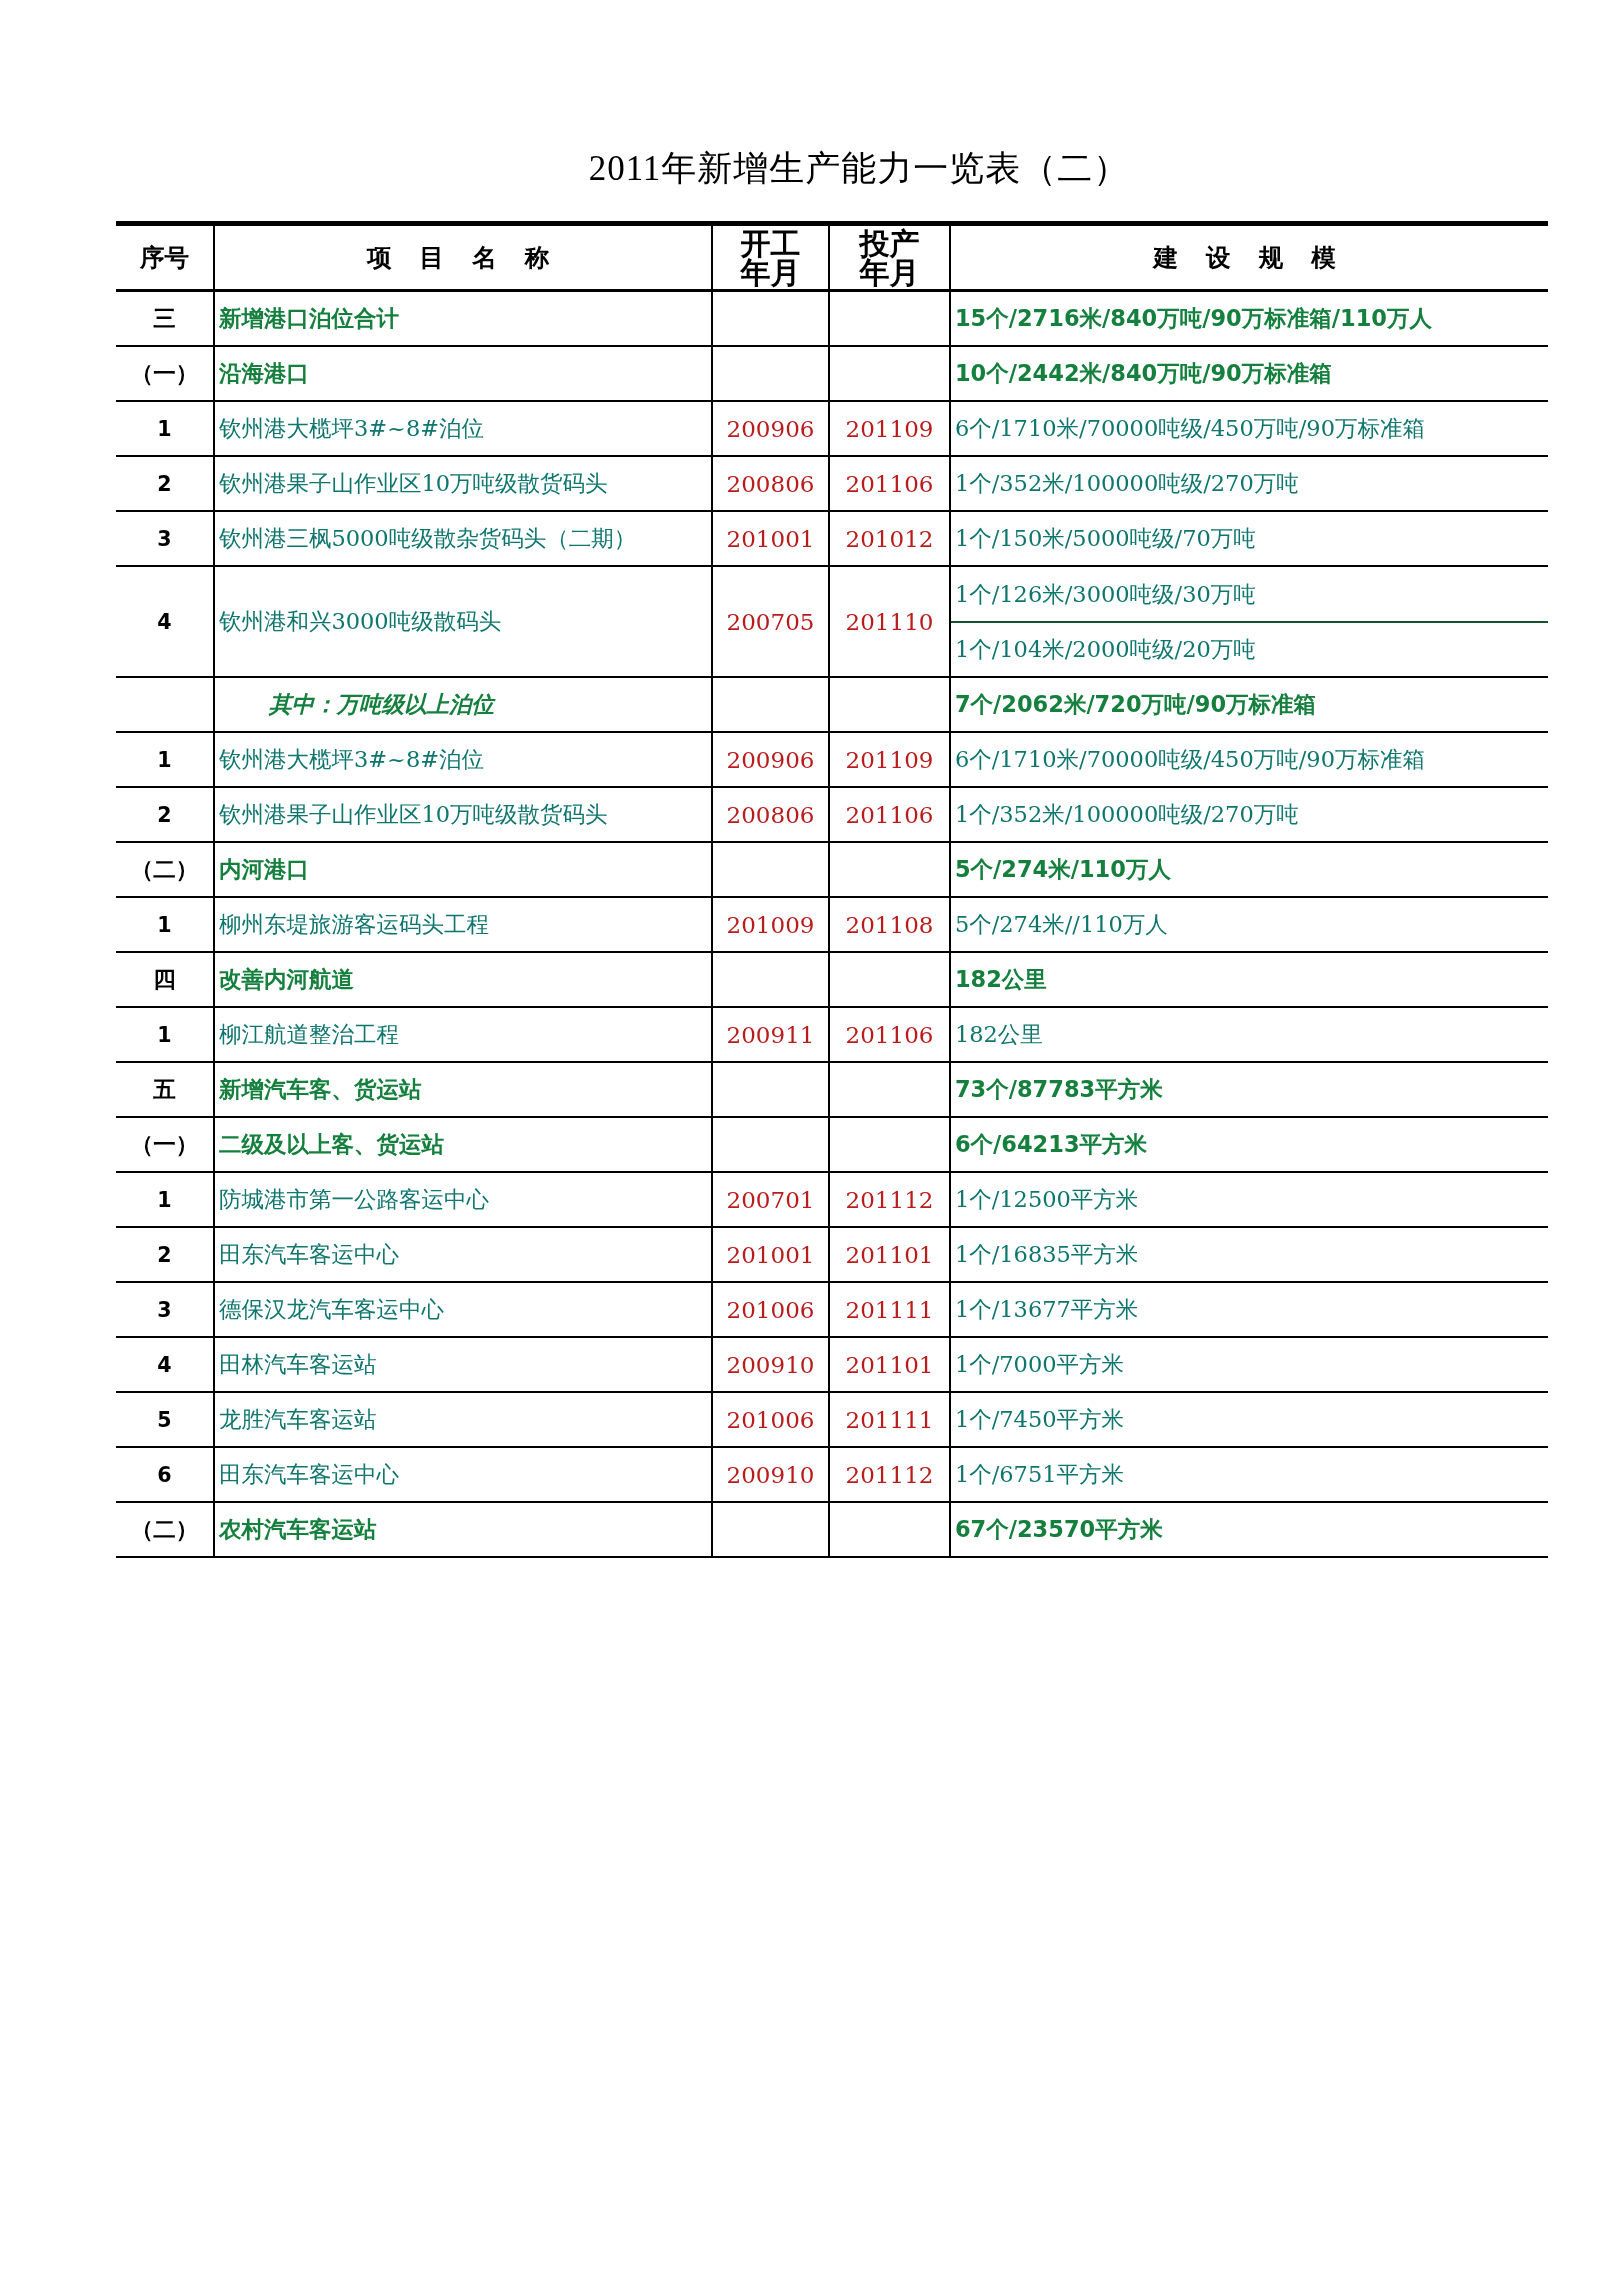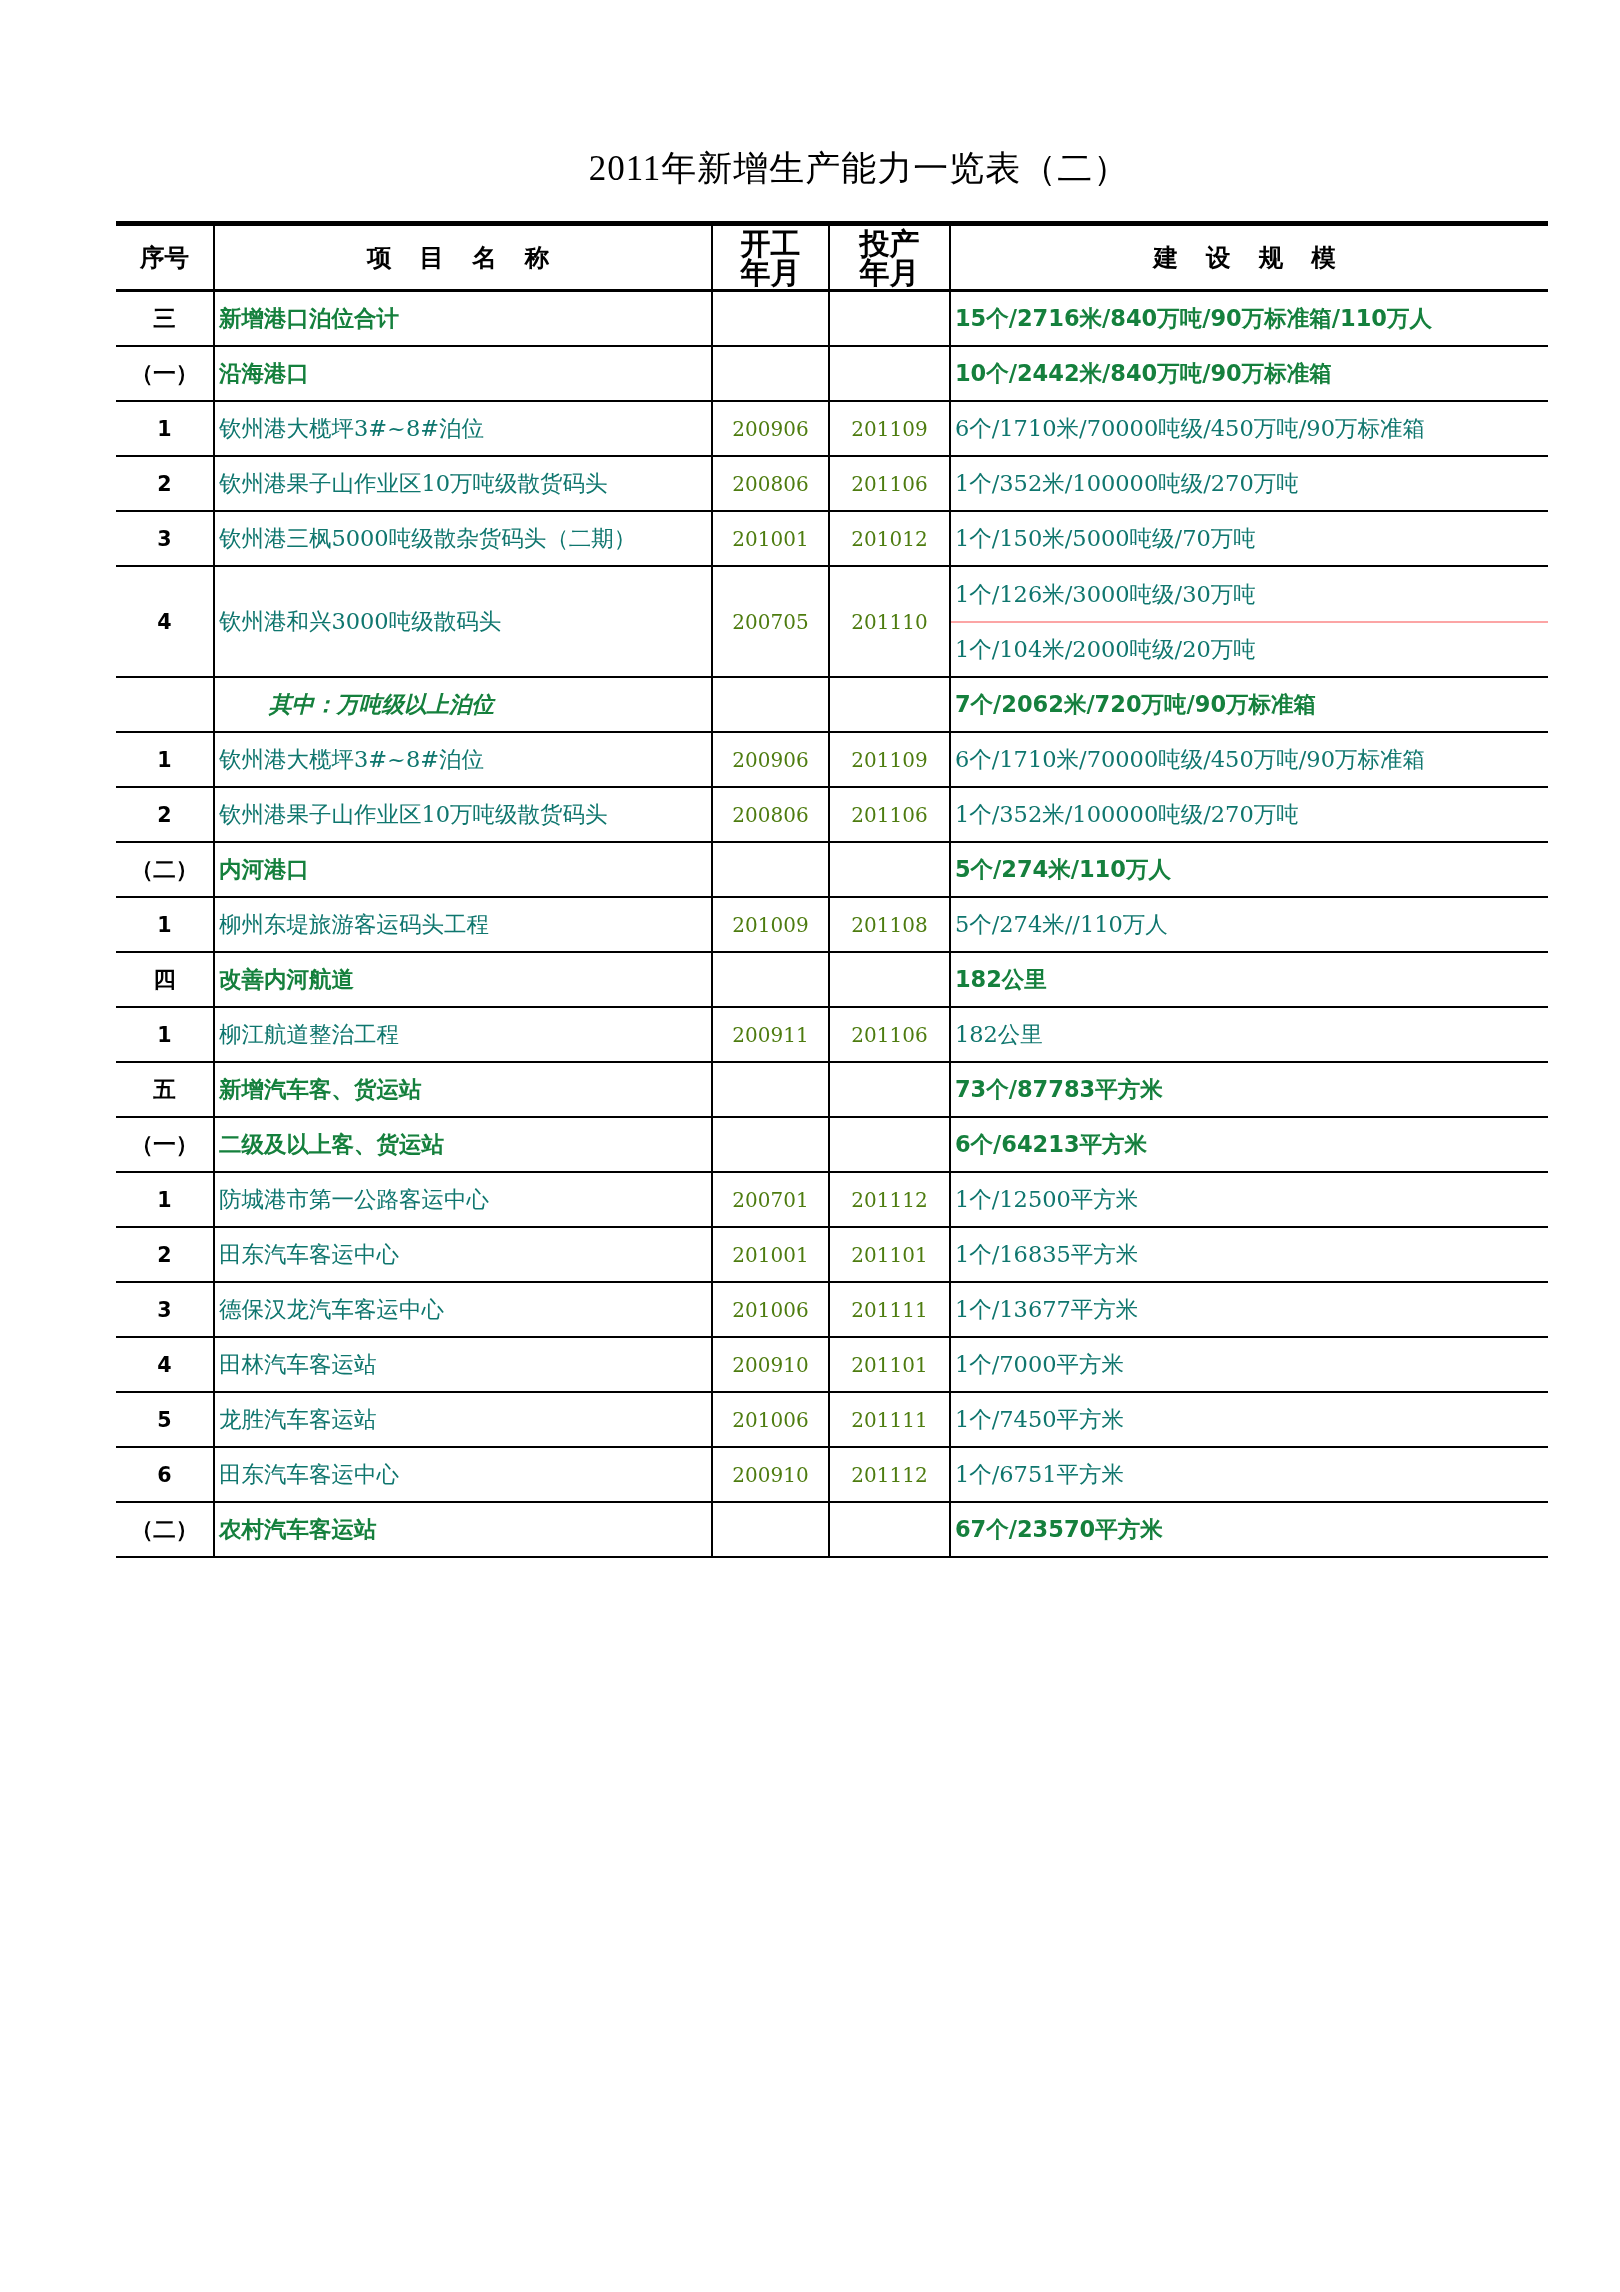--- a/index.html
+++ b/index.html
@@ -8,28 +8,28 @@
   .title span { margin-left:98px; }
   table { position:absolute; left:116px; top:221px; width:1431px; border-collapse:collapse; table-layout:fixed; }
   col.c1 { width:98px; } col.c2 { width:498px; } col.c3 { width:117px; } col.c4 { width:121px; } col.c5 { width:598px; }
   td, th { border-left:2px solid #000; border-right:2px solid #000; border-bottom:2.9px solid #000; padding:0 3.9px; height:53px; font-size:22.5px; white-space:nowrap; overflow:hidden; }
   td:first-child, th:first-child { border-left:none; }
   td:last-child, th:last-child { border-right:none; }
   thead th { border-top:5.9px solid #000; border-bottom:3.9px solid #000; height:63px; font-family:"DejaVu Sans", sans-serif; font-weight:bold; font-size:24.5px; text-align:center; }
   thead th.spaced { letter-spacing:9.8px; }
   thead th.two { font-size:30px; line-height:29px; }
   td.seq { text-align:center; font-family:"DejaVu Sans", sans-serif; font-weight:bold; font-size:20.6px; }
-  td.date { text-align:center; color:#4d7c0f; font-size:20px; }
+  td.date { text-align:center; color:#b91c1c; font-size:23px; }
   td.name, td.scale { text-align:left; color:#0f766e; }
   tr.bold td.name, tr.bold td.scale { font-family:"DejaVu Sans", sans-serif; font-weight:bold; color:#15803d; font-size:22.5px; }
   tr.bold td.seq { font-size:22.5px; }
   td.indent { padding-left:54px;font-style:italic; }
   td.split { padding:0; }
   td.split div { height:53px; line-height:53px; padding:0 3.9px; }
-  td.split div.top { border-bottom:2px solid #fca5a5; }
+  td.split div.top { border-bottom:2px solid #14532d; }
   td.tall { height:109px; }
 </style>
 </head>
 <body>
 
 <div class="title"><span>2011年新增生产能力一览表（二）</span></div>
 
 <table>
   <colgroup>
       <col class="c1">

